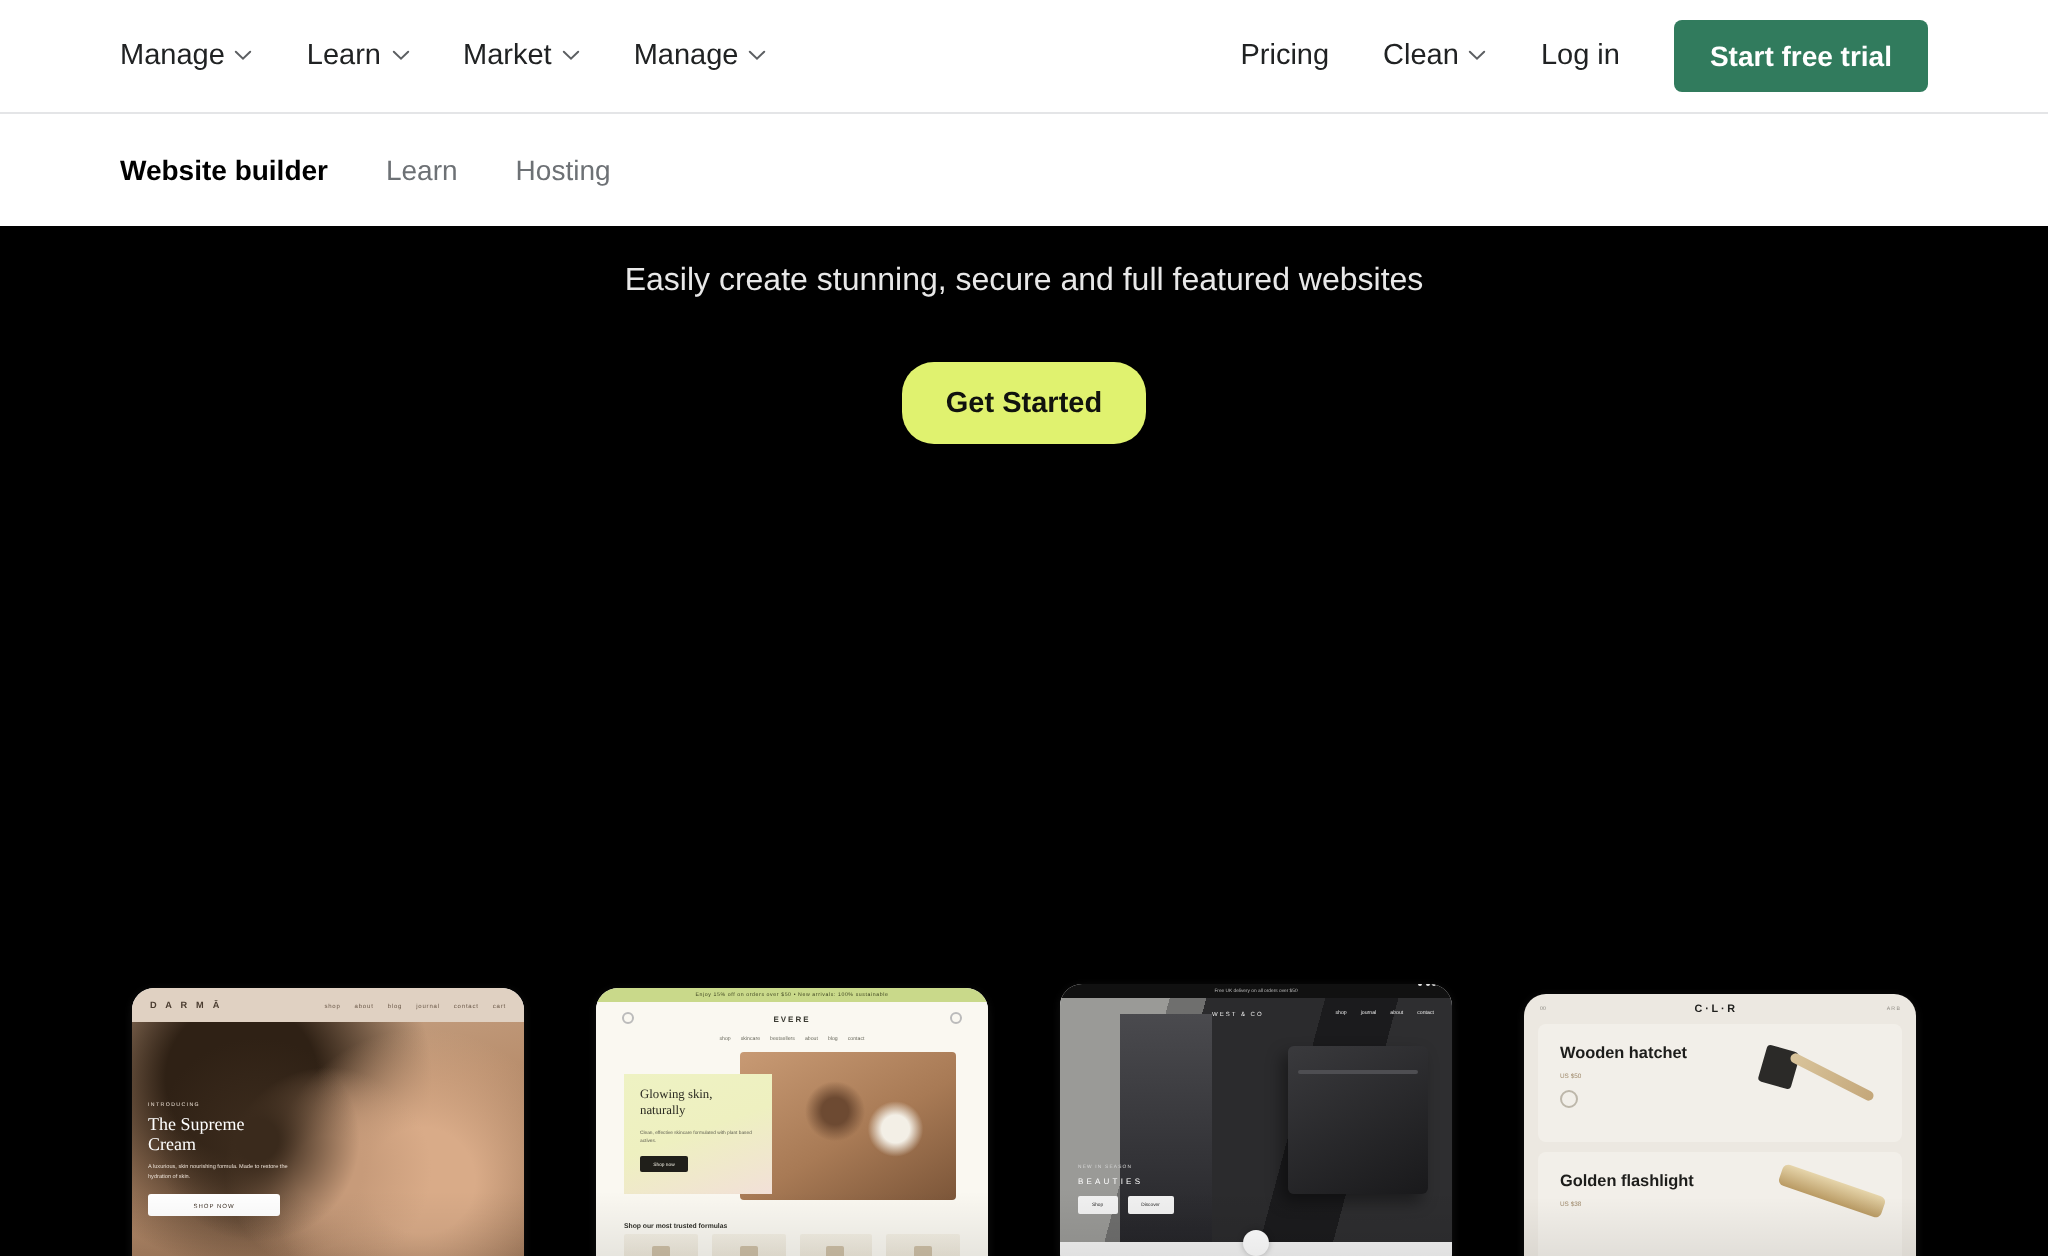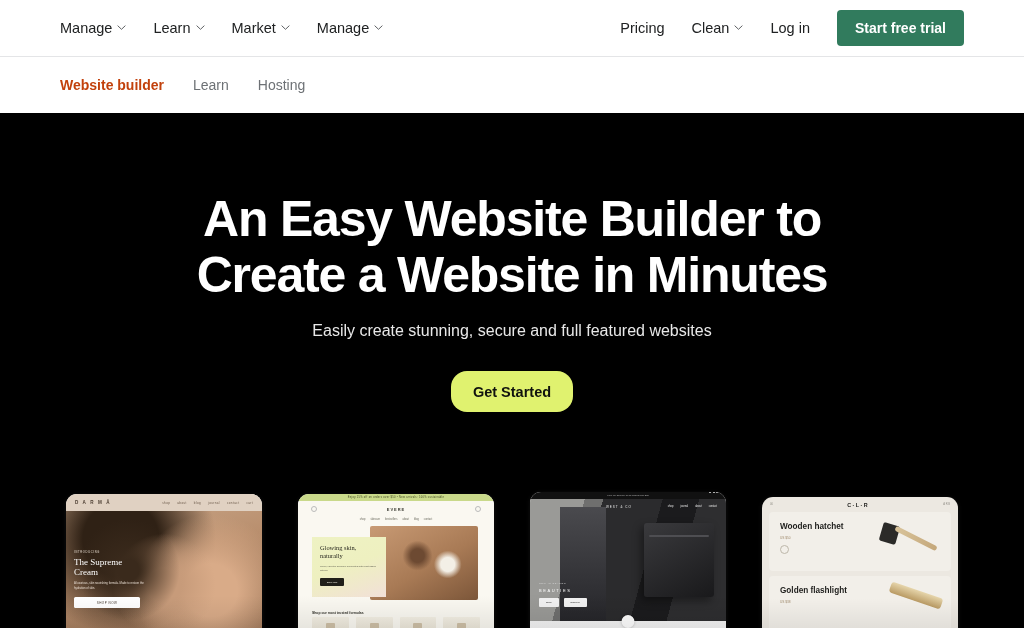--- a/index.html
+++ b/index.html
@@ -44,21 +44,21 @@
 
   
   .subnav {
     height:56px; background:#fff; display:flex; align-items:center;
     padding:0 60px; gap:29px;
   }
   .subnav-item {
     font-size:14px; color:#6d7175; text-decoration:none; cursor:pointer;
     white-space:nowrap;
   }
-  .subnav-item.active { color:#c2410c; font-weight:bold; }
+  .subnav-item.active { color:#000000; font-weight:bold; }
 
   
   .hero {
     background:#000; height:515px; position:relative; overflow:hidden;
     display:flex; flex-direction:column; align-items:center;
   }
   .hero-title {
     margin-top:78px;
     width:700px; text-align:center;
     font-size:50px; line-height:56px; font-weight:bold;
@@ -290,21 +290,20 @@
 </div>
 
 <div class="subnav">
   <a class="subnav-item active" href="#">Website builder</a>
   <a class="subnav-item" href="#">Learn</a>
   <a class="subnav-item" href="#">Hosting</a>
 </div>
 
 <section class="hero">
 
-  <h1 class="hero-title">An Easy Website Builder to Create a Website in Minutes</h1>
   <p class="hero-sub">Easily create stunning, secure and full featured websites</p>
 
   <form class="hero-form">
     <button class="get-started">Get Started</button>
   </form>
 
   <div class="cards">
 
     <div class="card c1">
       <div class="bar">

